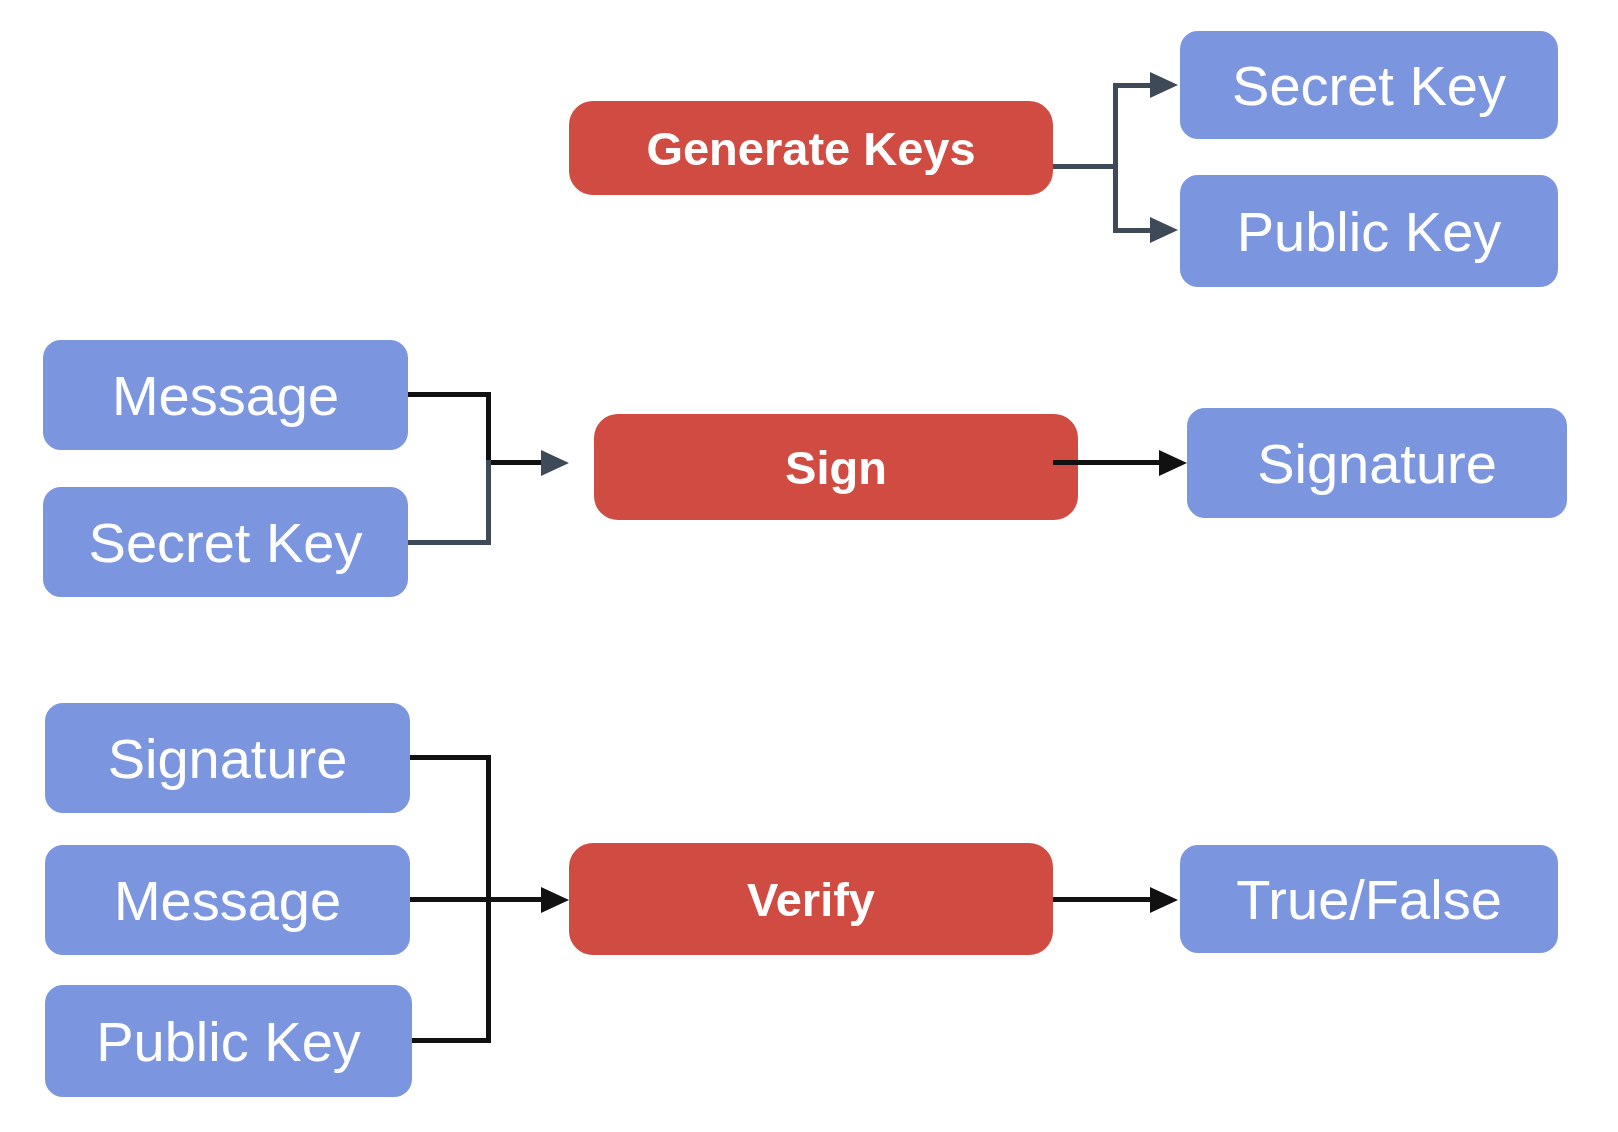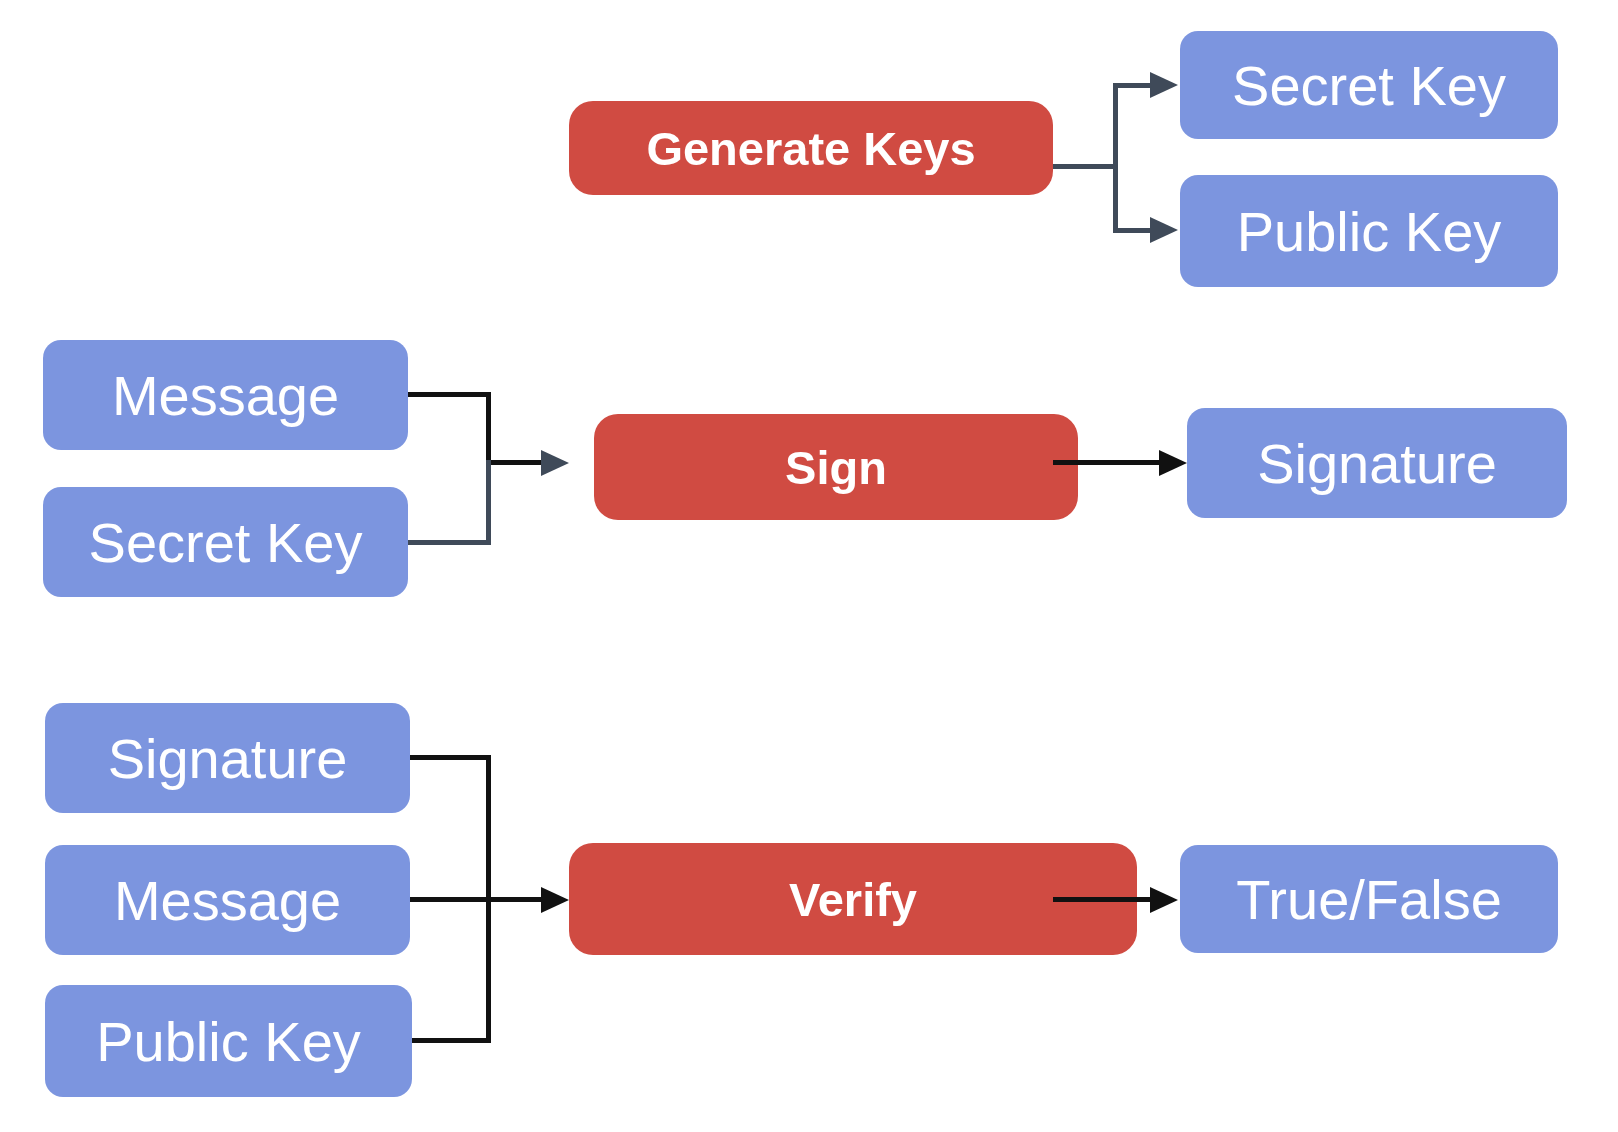--- a/index.html
+++ b/index.html
@@ -55,21 +55,21 @@
   #n-generate      { left:  569px; top:  101px; width: 484px; height: 94px; }
   #n-secret-out    { left: 1180px; top:   31px; width: 378px; height: 108px; }
   #n-public-out    { left: 1180px; top:  175px; width: 378px; height: 112px; }
   #n-message-sign  { left:   43px; top:  340px; width: 365px; height: 110px; }
   #n-secret-sign   { left:   43px; top:  487px; width: 365px; height: 110px; }
   #n-sign          { left:  569px; top:  414px; width: 484px; height: 106px; margin-left: 25px; }
   #n-signature-out { left: 1187px; top:  408px; width: 380px; height: 110px; }
   #n-signature-ver { left:   45px; top:  703px; width: 365px; height: 110px; }
   #n-message-ver   { left:   45px; top:  845px; width: 365px; height: 110px; }
   #n-public-ver    { left:   45px; top:  985px; width: 367px; height: 112px; }
-  #n-verify        { left:  569px; top:  843px; width: 568px; height: 112px; }
+  #n-verify        { left:  569px; top:  843px; width: 484px; height: 112px; }
   #n-truefalse     { left: 1180px; top:  845px; width: 378px; height: 108px; }
 
   
   #e-gen-h        { left: 1053px; top: 164px; width:  64px; height: 5px; }
   #e-gen-v        { left: 1113px; top:  83px; width:   5px; height: 150px; }
   #e-gen-sk-line  { left: 1113px; top:  83px; width:  38px; height: 5px; }
   #e-gen-sk-head  { left: 1150px; top:  72px; }
   #e-gen-pk-line  { left: 1113px; top: 228px; width:  38px; height: 5px; }
   #e-gen-pk-head  { left: 1150px; top: 217px; }
 

